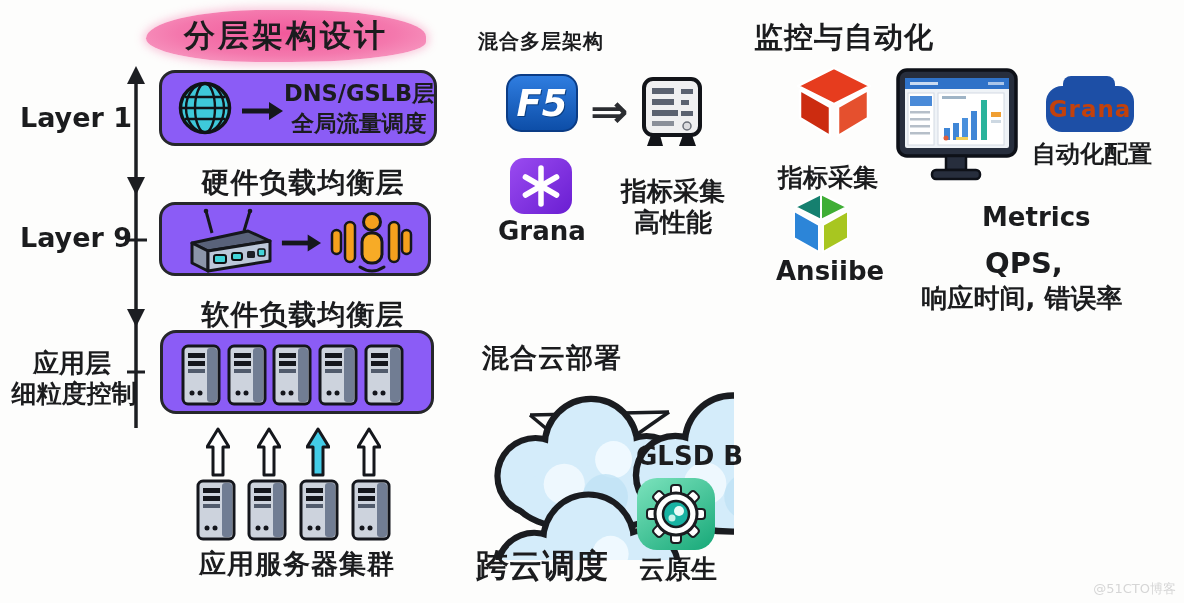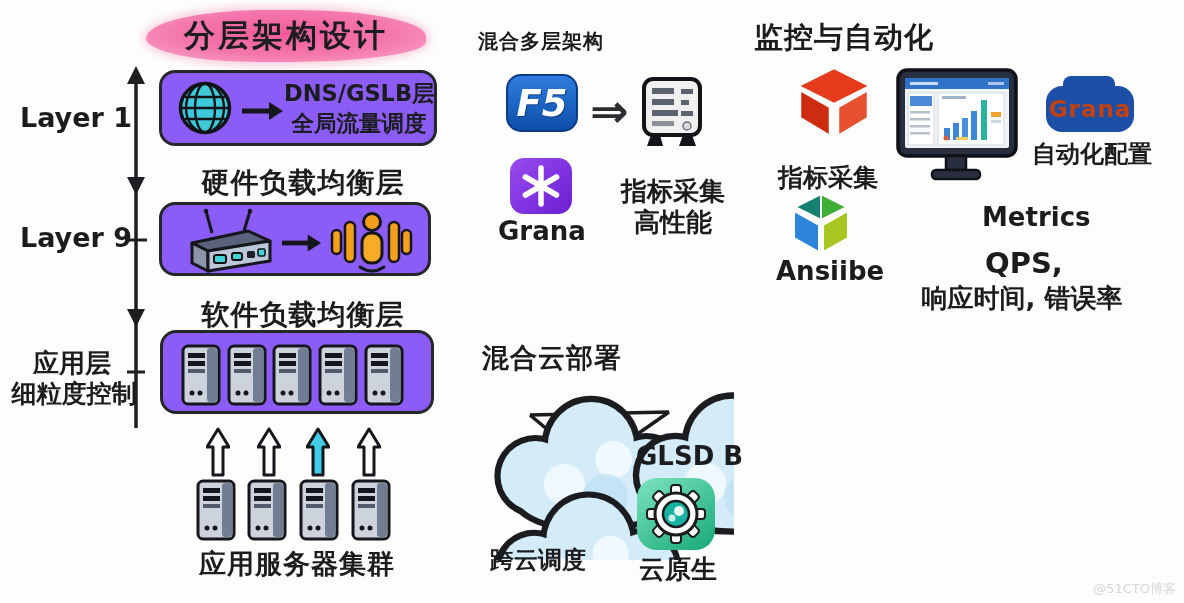--- a/index.html
+++ b/index.html
@@ -250,21 +250,21 @@
           <rect x="-5" y="-29" width="10" height="11" rx="3" transform="rotate(315)"></rect>
         </g>
         <circle r="21" fill="#ffffff" stroke="#1a1c20" stroke-width="3"></circle>
         <circle r="13" fill="#18b2a2" stroke="#1a1c20" stroke-width="2.5"></circle>
         <circle cx="3" cy="-3" r="5" fill="#e9fbf7"></circle>
         <circle cx="-4" cy="4" r="3.5" fill="#c8f2ea"></circle>
       </g>
     </svg>
   </div>
   <div class="abs t center" style="left:636px;top:552px;width:84px;font-size:26px;z-index:2;">云原生</div>
-  <div class="abs t center" style="left:476px;top:544px;width:124px;font-size:24px;z-index:2;">跨云调度</div>
+  <div class="abs t center" style="left:476px;top:544px;width:124px;font-size:33px;z-index:2;">跨云调度</div>
 
   <div class="abs t" style="left:754px;top:18px;font-size:29px;letter-spacing:1px;">监控与自动化</div>
 
   <svg class="abs" style="left:794px;top:66px;" width="80" height="72" viewBox="0 0 80 72">
     <polygon points="40,2 76,20 40,38 4,20" fill="#e63c1e" stroke="#ffffff" stroke-width="2.5" stroke-linejoin="round"></polygon>
     <polygon points="6,24 36,41 36,70 6,52" fill="#cc2c10" stroke="#ffffff" stroke-width="2.5" stroke-linejoin="round"></polygon>
     <polygon points="44,41 74,24 74,52 44,70" fill="#e5502e" stroke="#ffffff" stroke-width="2.5" stroke-linejoin="round"></polygon>
   </svg>
   <div class="abs t center" style="left:770px;top:161px;width:116px;font-size:25px;">指标采集</div>
 

